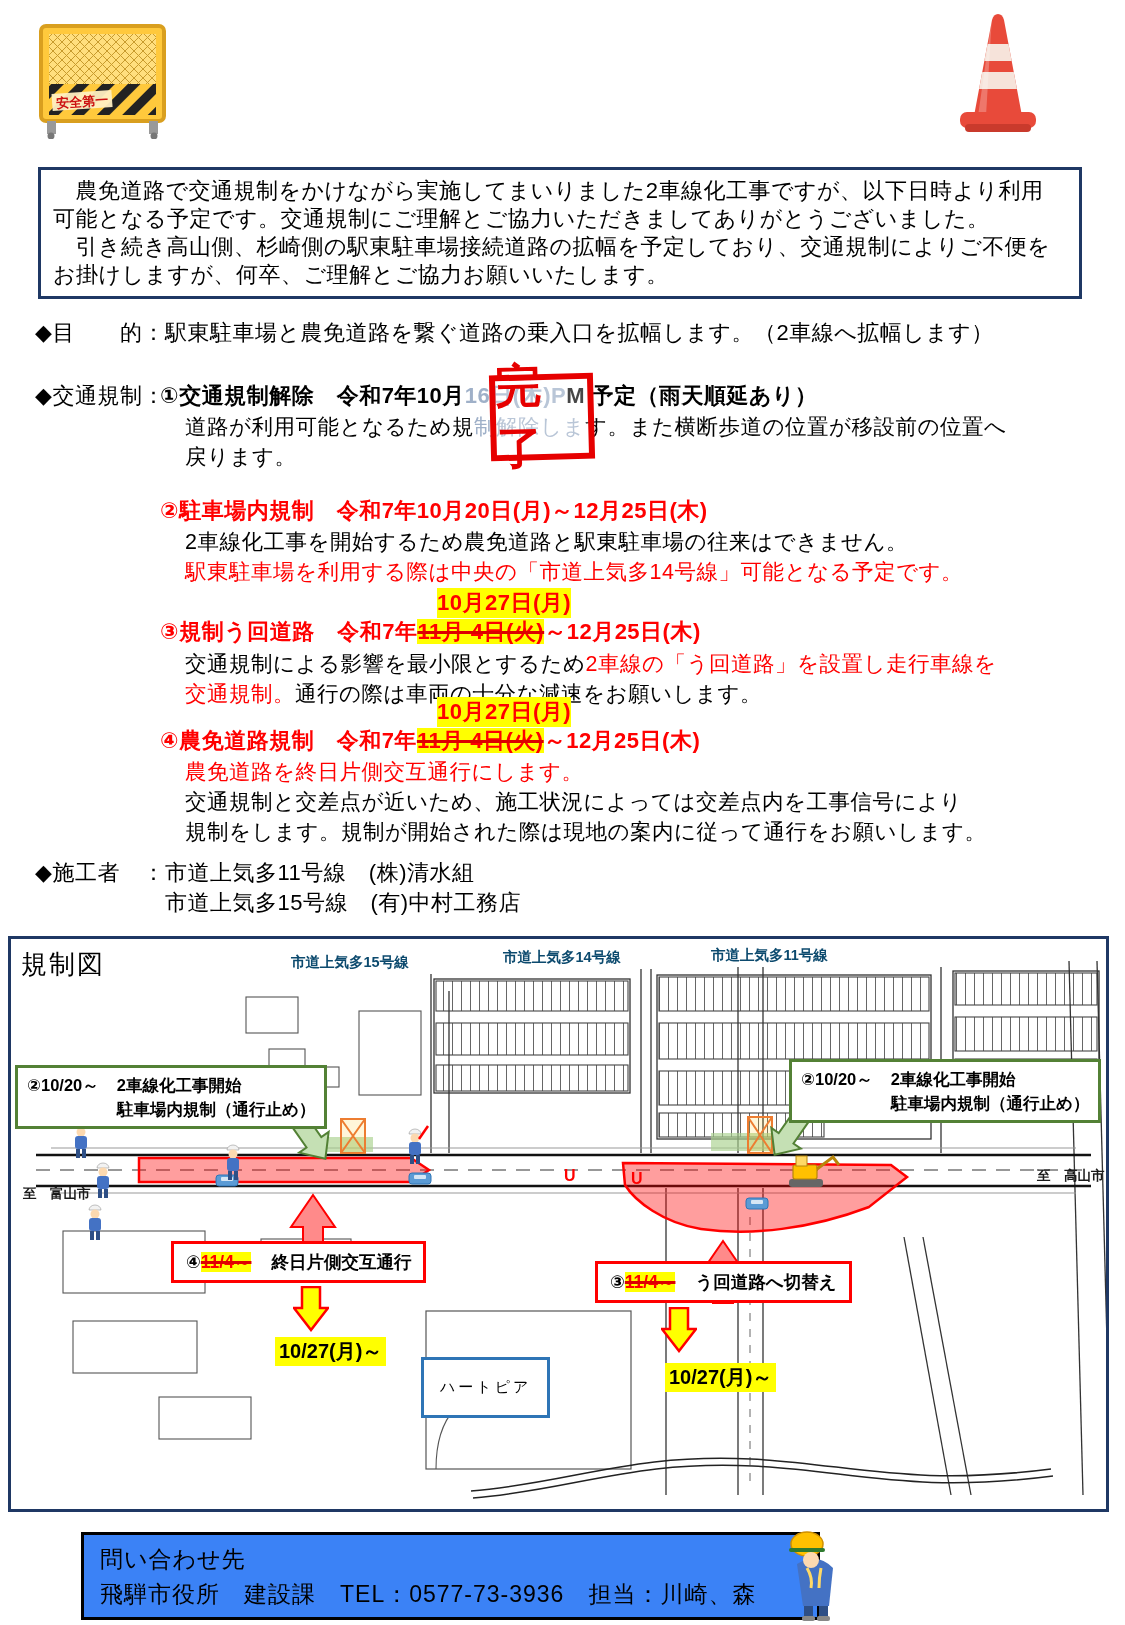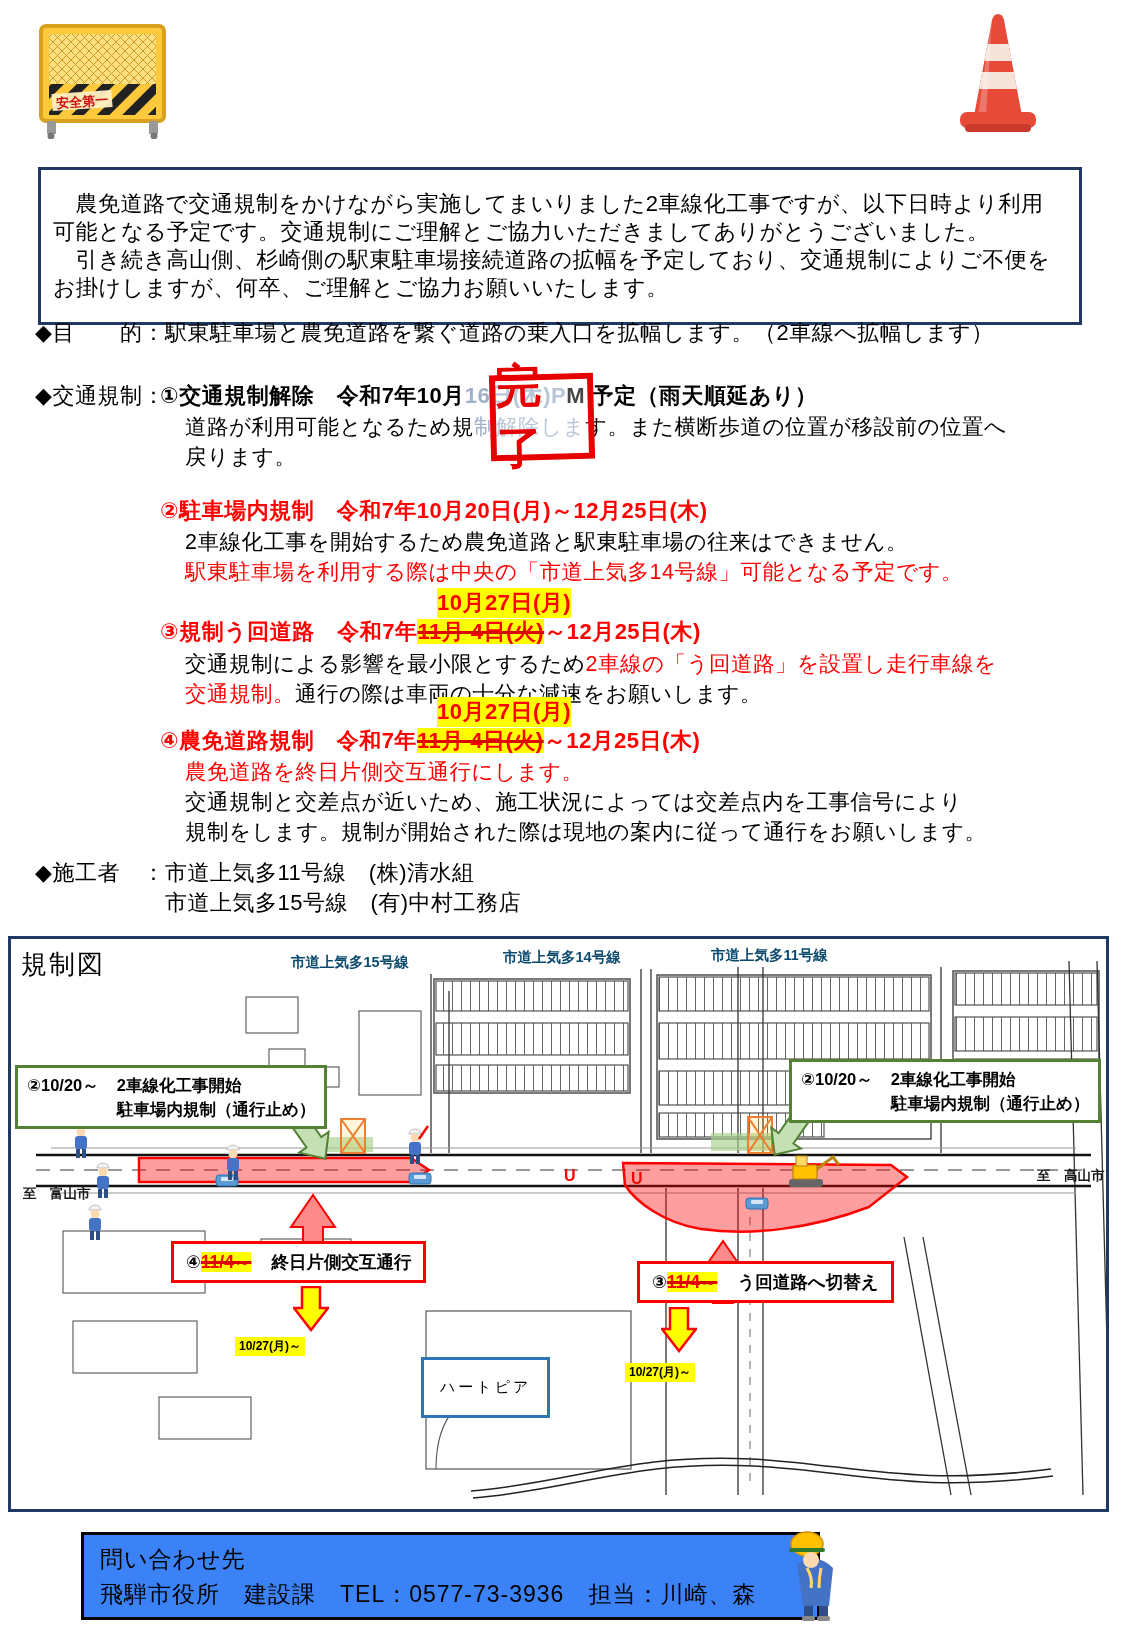--- a/index.html
+++ b/index.html
@@ -9,37 +9,37 @@
   .b{font-weight:bold;}
   .red{color:#ff0000;}
   .gray{color:#9fb0c8;}
   .line{font-size:21.5px;white-space:nowrap;letter-spacing:0.5px;}
   .head{font-size:22px;white-space:nowrap;letter-spacing:0.5px;}
   .hl{background:#ffff00;}
   .strike{background:#ffff00;color:#ff0000;text-decoration:line-through;
           text-decoration-color:#dd0000;text-decoration-thickness:3px;}
   .doc-title{font-size:33px;font-weight:bold;letter-spacing:1px;border-bottom:4px solid #000;
              padding-bottom:7px;white-space:nowrap;}
-  .intro-box{border:3px solid #1f3864;padding:20px 12px;width:1014px;background:#fff;}
+  .intro-box{border:3px solid #1f3864;padding:7px 12px;width:1014px;background:#fff;}
   .intro-box div{font-size:22px;line-height:28px;white-space:nowrap;letter-spacing:0.5px;}
   .stamp{border:6px solid #e60000;width:92px;height:74px;display:flex;align-items:center;
          justify-content:center;font-size:46px;font-weight:bold;color:#e60000;
          transform:rotate(-1.5deg);letter-spacing:2px;background:rgba(255,255,255,0.28);}
   .map-box{left:8px;top:936px;width:1095px;height:570px;border:3px solid #1f3864;
            background:#fff;overflow:hidden;}
   .map-title{font-size:26px;color:#000000;letter-spacing:2px;}
   .road-label{font-size:14.5px;font-weight:bold;color:#0c4a6e;white-space:nowrap;}
   .green-callout{border:3px solid #538135;background:#fff;padding:5px 9px;font-size:16.5px;
                  font-weight:bold;white-space:nowrap;line-height:24px;}
   .gc-prefix{margin-right:18px;}
   .gc-row2{padding-left:90px;}
   .red-callout{border:3px solid #ff0000;background:#fff;padding:6px 12px;font-size:17.5px;
                font-weight:bold;white-space:nowrap;}
   .rc-gap{display:inline-block;width:20px;}
-  .map-newdate{font-size:12px;font-weight:bold;background:#ffff00;padding:1px 4px;white-space:nowrap;}
+  .map-newdate{font-size:20px;font-weight:bold;background:#ffff00;padding:1px 4px;white-space:nowrap;margin-left:40px;}
   .heartpia{border:3px solid #2e75b6;background:#fff;padding:18px 16px;font-size:15px;
             letter-spacing:3px;white-space:nowrap;}
   .dest{font-size:13.5px;font-weight:bold;white-space:nowrap;color:#1a1a1a;}
   .footer-box{left:37px;top:1532px;width:701px;height:68px;border:3.5px solid #000;
               padding:7px 16px;background:#3b82f6;margin-left:44px;}
   .footer-box div{font-size:23px;line-height:35px;white-space:nowrap;letter-spacing:1px;}
 </style>
 </head>
 <body>
 
@@ -277,21 +277,21 @@
     </div>
 
     <div class="abs red-callout" style="left:160px;top:302px">
       <span>④</span><span class="strike">11/4～</span><span class="rc-gap"></span><span>終日片側交互通行</span>
     </div>
     <svg class="abs" style="left:282px;top:347px" width="36" height="46" viewBox="0 0 36 46">
       <polygon points="9,1 27,1 27,22 35,22 18,44 1,22 9,22" fill="#ffff00" stroke="#ff0000" stroke-width="2.5"></polygon>
     </svg>
     <div class="abs map-newdate" style="left:224px;top:398px">10/27(月)～</div>
 
-    <div class="abs red-callout" style="left:626px;top:322px">
+    <div class="abs red-callout" style="left:584px;top:322px">
       <span>③</span><span class="strike">11/4～</span><span class="rc-gap"></span><span>う回道路へ切替え</span>
     </div>
     <svg class="abs" style="left:650px;top:368px" width="36" height="46" viewBox="0 0 36 46">
       <polygon points="9,1 27,1 27,22 35,22 18,44 1,22 9,22" fill="#ffff00" stroke="#ff0000" stroke-width="2.5"></polygon>
     </svg>
     <div class="abs map-newdate" style="left:614px;top:424px">10/27(月)～</div>
 
     <div class="abs heartpia" style="left:410px;top:418px">ハートピア</div>
 
     <div class="abs dest" style="left:12px;top:246px">至　富山市</div>

